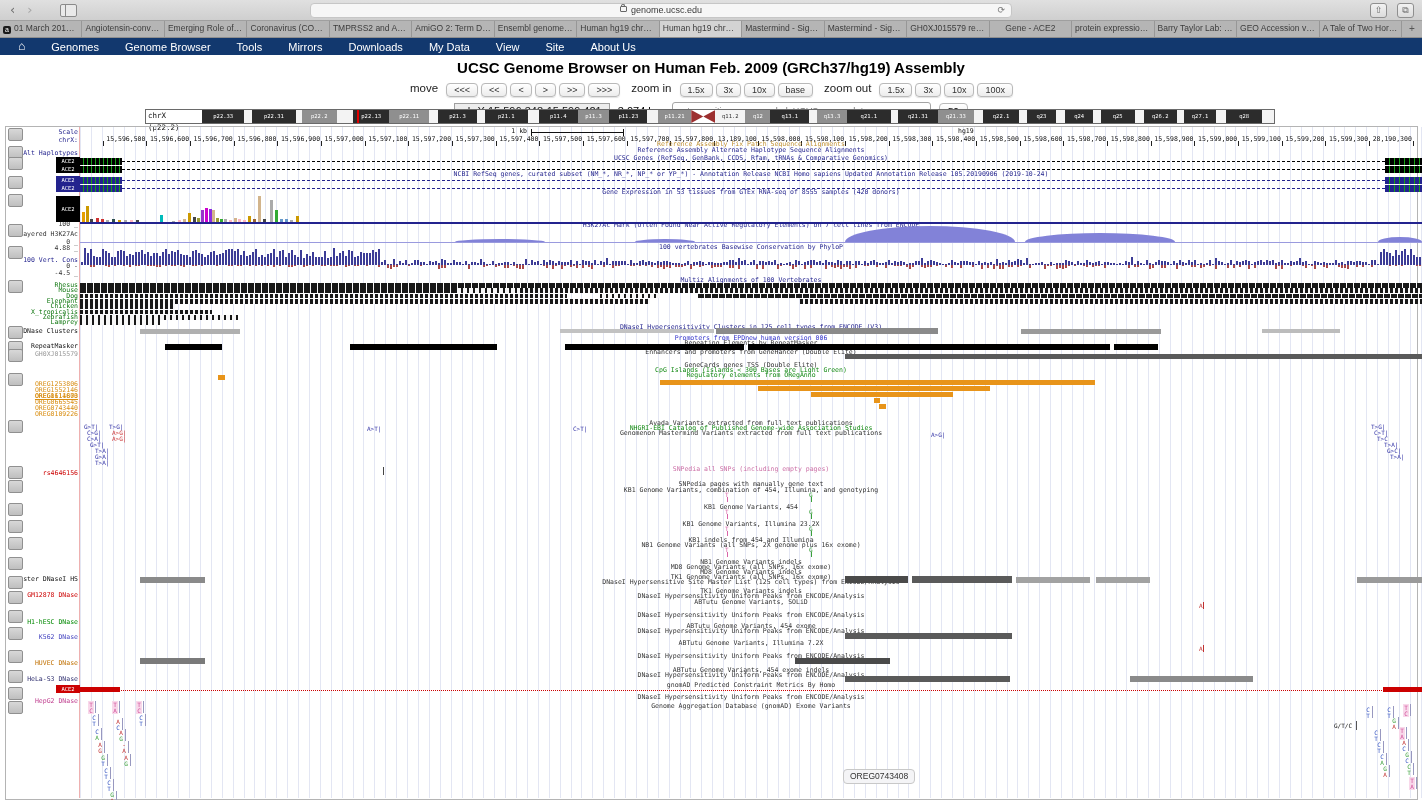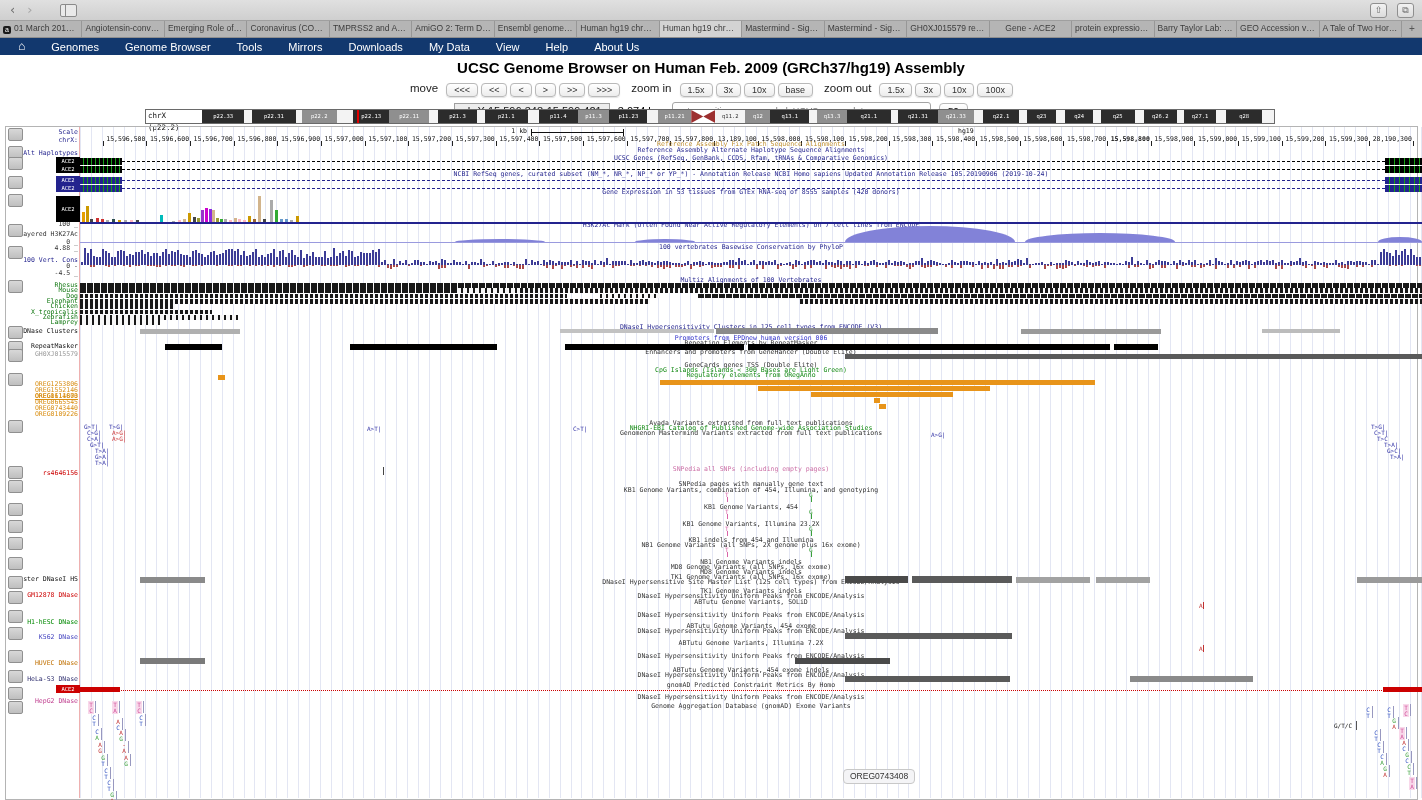--- a/index.html
+++ b/index.html
@@ -42,20 +42,24 @@
   #genome-image{position:absolute;left:0;top:126px;width:1422px;height:674px}
   #genome-image div{font-family:"DejaVu Sans Mono",monospace;font-size:6.5px;line-height:7px;white-space:nowrap}
 </style>
 </head>
 <body>
 
 <div class="toolbar">
   <span class="nav-arrow">‹</span>
   <span class="nav-arrow fwd">›</span>
   <span class="sidebar-icon"></span>
+  <div class="url-field">
+    <span class="lock"></span><span>genome.ucsc.edu</span>
+    <span class="reload">⟳</span>
+  </div>
   <div class="right-icons">
     <span class="chrome-icon">⇧</span>
     <span class="chrome-icon">⧉</span>
   </div>
 </div>
 <div class="tab-bar" id="tab-bar">
     <div class="tab"><span class="favicon">a</span>01 March 2018 at 15:...</div>
     <div class="tab">Angiotensin-converti...</div>
     <div class="tab">Emerging Role of AC...</div>
     <div class="tab">Coronavirus (COVID...</div>
@@ -76,21 +80,21 @@
   </div>
 <div class="ucsc-nav" id="ucsc-nav">
   <span class="home-icon">⌂</span>
 <span class="nav-item">Genomes</span>
     <span class="nav-item">Genome Browser</span>
     <span class="nav-item">Tools</span>
     <span class="nav-item">Mirrors</span>
     <span class="nav-item">Downloads</span>
     <span class="nav-item">My Data</span>
     <span class="nav-item">View</span>
-    <span class="nav-item">Help</span>
+    <span class="nav-item">Site</span>
     <span class="nav-item">About Us</span>
   </div>
 
 <div class="page-title">UCSC Genome Browser on Human Feb. 2009 (GRCh37/hg19) Assembly</div>
 <div class="controls">
   <span class="ctl-label">move</span>
   <span id="move-buttons"><span class="btn" style="margin-right: 3px;">&lt;&lt;&lt;</span><span class="btn" style="margin-right: 3px;">&lt;&lt;</span><span class="btn" style="margin-right: 3px;">&lt;</span><span class="btn" style="margin-right: 3px;">&gt;</span><span class="btn" style="margin-right: 3px;">&gt;&gt;</span><span class="btn" style="margin-right: 3px;">&gt;&gt;&gt;</span></span>
   <span class="ctl-label">zoom in</span>
   <span id="zoom-in-buttons"><span class="btn" style="margin-right: 3px;">1.5x</span><span class="btn" style="margin-right: 3px;">3x</span><span class="btn" style="margin-right: 3px;">10x</span><span class="btn" style="margin-right: 3px;">base</span></span>
   <span class="ctl-label">zoom out</span>
@@ -206,21 +210,21 @@
     <div style="position: absolute; right: 490.548px; top: 10px; color: rgb(17, 17, 17);">15,598,300</div>
     <div style="position: absolute; left: 976.122px; top: 15px; width: 1px; height: 5px; background: rgb(34, 34, 34);"></div>
     <div style="position: absolute; right: 446.878px; top: 10px; color: rgb(17, 17, 17);">15,598,400</div>
     <div style="position: absolute; left: 1019.79px; top: 15px; width: 1px; height: 5px; background: rgb(34, 34, 34);"></div>
     <div style="position: absolute; right: 403.207px; top: 10px; color: rgb(17, 17, 17);">15,598,500</div>
     <div style="position: absolute; left: 1063.46px; top: 15px; width: 1px; height: 5px; background: rgb(34, 34, 34);"></div>
     <div style="position: absolute; right: 359.536px; top: 10px; color: rgb(17, 17, 17);">15,598,600</div>
     <div style="position: absolute; left: 1107.13px; top: 15px; width: 1px; height: 5px; background: rgb(34, 34, 34);"></div>
     <div style="position: absolute; right: 315.866px; top: 10px; color: rgb(17, 17, 17);">15,598,700</div>
     <div style="position: absolute; left: 1150.81px; top: 15px; width: 1px; height: 5px; background: rgb(34, 34, 34);"></div>
-    <div style="position: absolute; right: 272.195px; top: 10px; color: rgb(17, 17, 17); font-weight: bold;">15,598,800</div>
+    <div style="position: absolute; right: 272.195px; top: 10px; color: rgb(17, 17, 17);">15,598,800</div>
     <div style="position: absolute; left: 1194.48px; top: 15px; width: 1px; height: 5px; background: rgb(34, 34, 34);"></div>
     <div style="position: absolute; right: 228.524px; top: 10px; color: rgb(17, 17, 17);">15,598,900</div>
     <div style="position: absolute; left: 1238.15px; top: 15px; width: 1px; height: 5px; background: rgb(34, 34, 34);"></div>
     <div style="position: absolute; right: 184.854px; top: 10px; color: rgb(17, 17, 17);">15,599,000</div>
     <div style="position: absolute; left: 1281.82px; top: 15px; width: 1px; height: 5px; background: rgb(34, 34, 34);"></div>
     <div style="position: absolute; right: 141.183px; top: 10px; color: rgb(17, 17, 17);">15,599,100</div>
     <div style="position: absolute; left: 1325.49px; top: 15px; width: 1px; height: 5px; background: rgb(34, 34, 34);"></div>
     <div style="position: absolute; right: 97.5122px; top: 10px; color: rgb(17, 17, 17);">15,599,200</div>
     <div style="position: absolute; left: 1369.16px; top: 15px; width: 1px; height: 5px; background: rgb(34, 34, 34);"></div>
     <div style="position: absolute; right: 53.8415px; top: 10px; color: rgb(17, 17, 17);">15,599,300</div>

